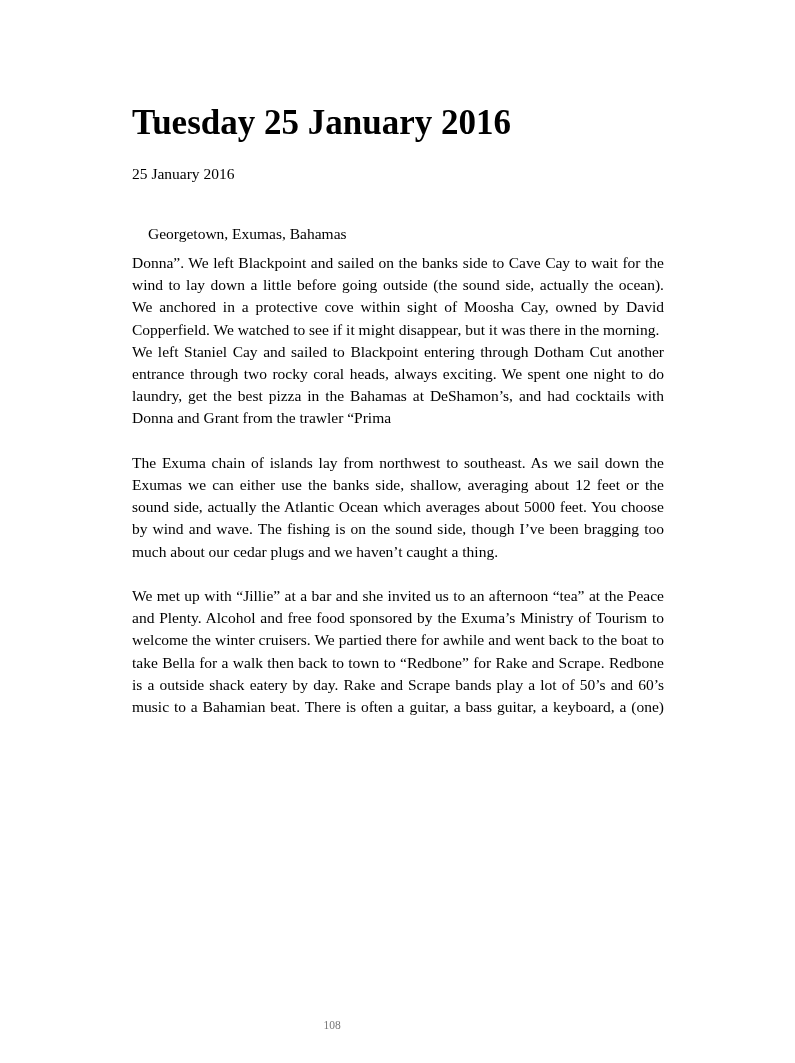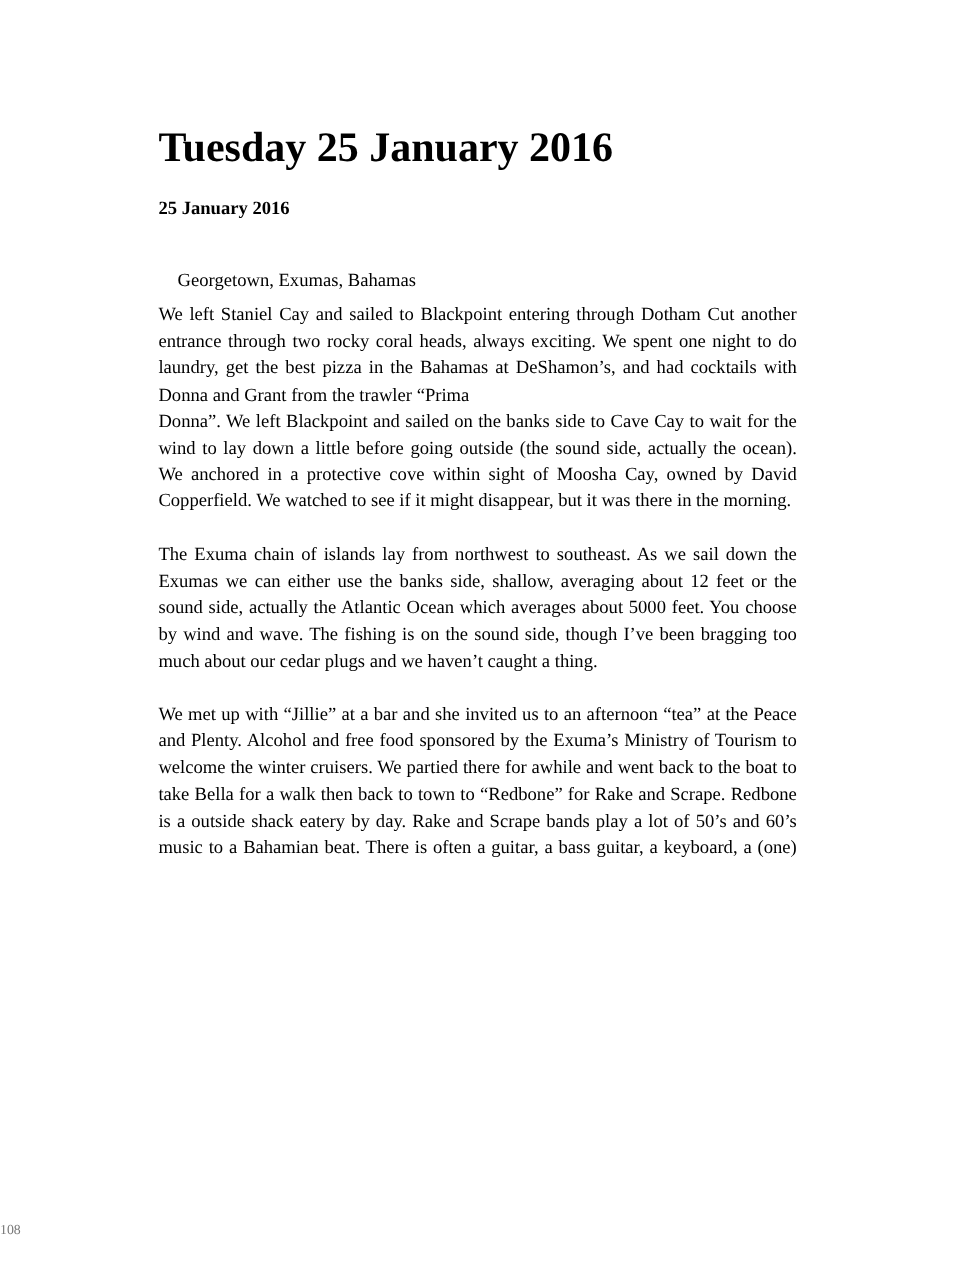--- a/index.html
+++ b/index.html
@@ -32,21 +32,20 @@
       white-space: nowrap;
     }
     .date-line {
       position: absolute;
       top: 163px;
       left: 0;
       margin: 0;
       font-size: 15.5px;
       line-height: 22px;
       white-space: nowrap;
-      font-weight: bold;
     }
     .location-line {
       position: absolute;
       top: 207px;
       left: 0;
       margin: 16px;
       font-size: 15.5px;
       line-height: 22px;
       white-space: nowrap;
     }
@@ -66,38 +65,38 @@
       margin-bottom: 22.2px;
     }
     .line {
       display: block;
     }
     .page-number {
       position: absolute;
       top: 1019px;
       left: 0;
       width: 664px;
-      text-align: left;
+      text-align: center;
       font-size: 11.5px;
       color: #777777;
       font-family: "Liberation Serif", serif;
     }
   </style>
 </head>
 <body>
 
 <div class="page">
   <h1 class="title">Tuesday 25 January 2016</h1>
   <p class="date-line">25 January 2016</p>
   <p class="location-line">Georgetown, Exumas, Bahamas</p>
 
   <div class="body-text">
     <p class="para gap">
+      <span class="line" style="text-align:justify;">Donna”. We left Blackpoint and sailed on the banks side to Cave Cay to wait for the wind to lay down a little before going outside (the sound side, actually the ocean). We anchored in a protective cove within sight of Moosha Cay, owned by David Copperfield. We watched to  see if it might disappear, but it was there in the morning.</span>
       <span class="line" style="text-align:justify;text-align-last:left;">We left Staniel Cay and sailed to Blackpoint entering through Dotham Cut another entrance through two rocky coral heads, always exciting. We spent one night to do laundry, get the best pizza in the Bahamas at DeShamon’s, and had cocktails with Donna and Grant from the trawler “Prima</span>
-      <span class="line" style="text-align:justify;">Donna”. We left Blackpoint and sailed on the banks side to Cave Cay to wait for the wind to lay down a little before going outside (the sound side, actually the ocean). We anchored in a protective cove within sight of Moosha Cay, owned by David Copperfield. We watched to  see if it might disappear, but it was there in the morning.</span>
     </p>
     <p class="para gap">
       <span class="line">The Exuma chain of islands lay from northwest to southeast. As we sail down the Exumas we can either use the banks side, shallow, averaging about 12 feet or the sound side, actually the Atlantic Ocean which averages about 5000 feet. You choose by wind and wave. The fishing is on the sound side, though I’ve been bragging too much about our cedar plugs and we haven’t caught a thing.</span>
     </p>
     <p class="para">
       <span class="line" style="text-align-last:justify;">We met up with “Jillie” at a bar and she invited us to an afternoon “tea” at the Peace and Plenty. Alcohol and free food sponsored by the Exuma’s Ministry of Tourism to welcome the winter cruisers. We partied there for awhile and went back to the boat to take Bella for a walk then back to town to “Redbone” for Rake and Scrape. Redbone is a outside shack eatery by day. Rake and Scrape bands play a lot of 50’s and 60’s music to a Bahamian beat. There is often a guitar, a bass guitar, a keyboard, a (one)</span>
     </p>
   </div>
 </div>
 

